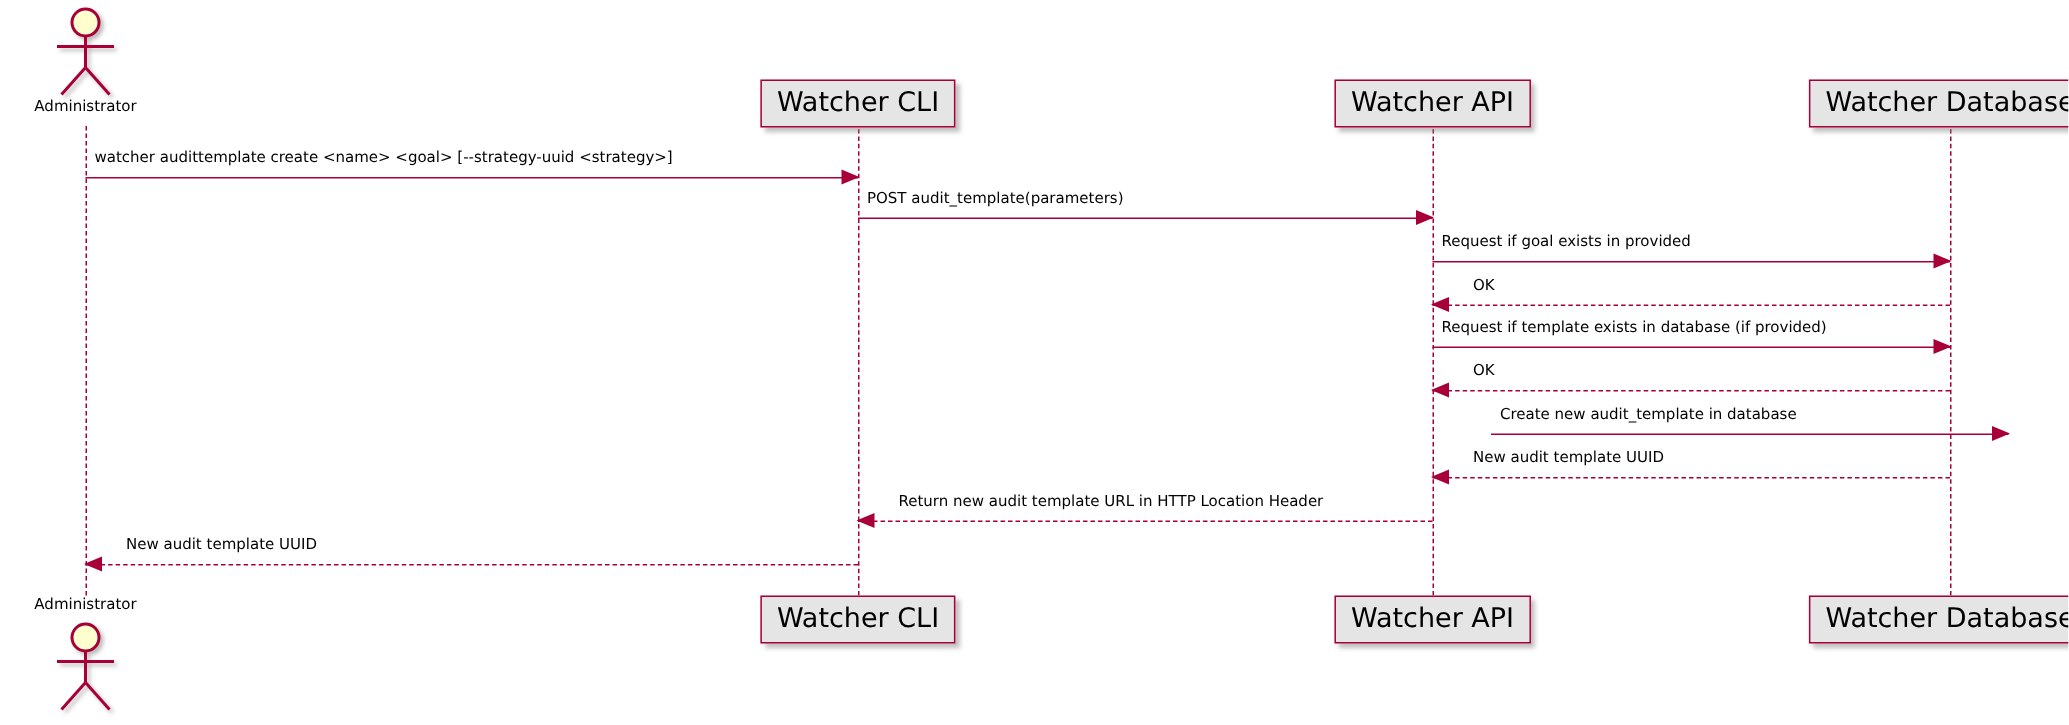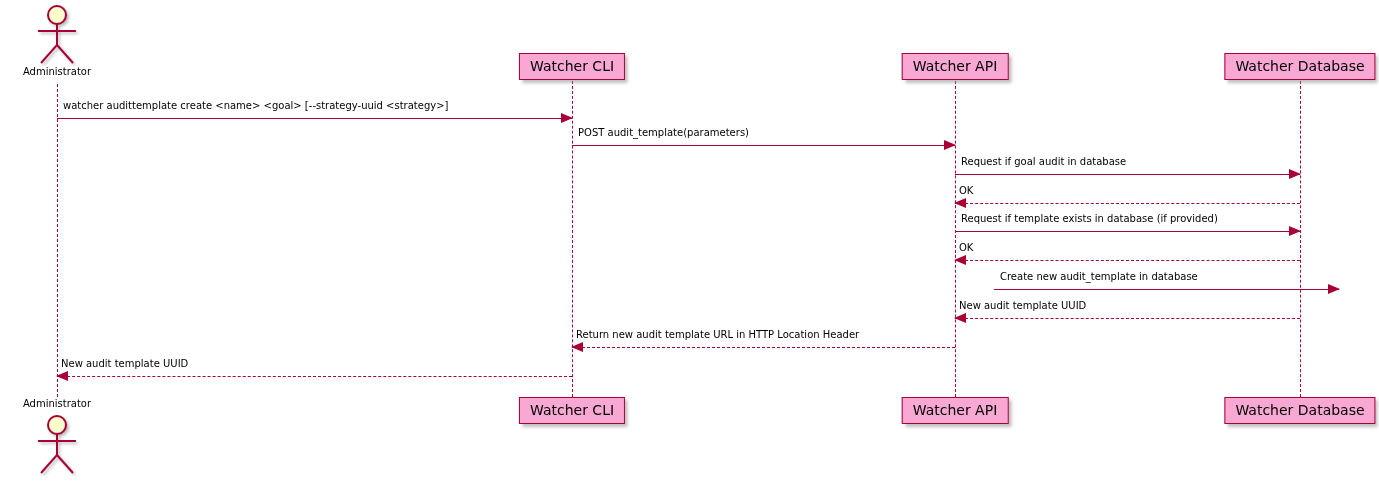--- a/index.html
+++ b/index.html
@@ -6,22 +6,22 @@
   .canvas {
     position:relative; width:1379px; height:483px; background:#ffffff;
     font-family:"DejaVu Sans","Liberation Sans",sans-serif; color:#000;
     overflow:hidden;
   }
   .lifeline {
     position:absolute; width:0; border-left:1px dashed #A80036;
   }
   .pbox {
     position:absolute; transform:translateX(-50%);
-    background:#f9a8d4; border:1.6px solid #A80036;
-    padding:4px 10px 5px 10px; font-size:14px; white-space:nowrap;
+    background:#e5e5e5; border:1.6px solid #A80036;
+    padding:4px 10px 5px 10px; font-size:18px; white-space:nowrap;
     box-shadow:3px 3px 3px rgba(140,140,140,0.55);
     z-index:3;
   }
   .actor-label {
     position:absolute; transform:translateX(-50%);
     font-size:10px; white-space:nowrap; z-index:3;
   }
   .actor-fig { position:absolute; transform:translateX(-50%); z-index:3;
     filter:drop-shadow(2.5px 2.5px 1.5px rgba(140,140,140,0.6)); }
   .msg { position:absolute; height:0; border-top:1px solid #A80036; z-index:2; }
@@ -34,21 +34,21 @@
   }
   .msg.left::after {
     left:-1px;
     border-top:5.5px solid transparent; border-bottom:5.5px solid transparent;
     border-right:12px solid #A80036;
   }
   .msg .label {
     position:absolute; top:-19px; left:6px;
     font-size:10px; white-space:nowrap;
   }
-  .msg.left .label { left:4px; }
+  .msg.left .label { left:27px; }
 </style>
 </head>
 <body>
 
 <div class="canvas">
 
   <div class="lifeline" style="left:57px; top:84px; height:313px;"></div>
   <div class="lifeline" style="left:572px; top:81px; height:316px;"></div>
   <div class="lifeline" style="left:955px; top:81px; height:316px;"></div>
   <div class="lifeline" style="left:1300px; top:81px; height:316px;"></div>
@@ -68,21 +68,21 @@
   <div class="pbox" style="left:955px; top:53px;">Watcher API</div>
   <div class="pbox" style="left:1300px; top:53px;">Watcher Database</div>
 
   <div class="msg solid right" style="left:57px;  top:118px; width:515px;">
     <span class="label">watcher audittemplate create &lt;name&gt; &lt;goal&gt; [--strategy-uuid &lt;strategy&gt;]</span>
   </div>
   <div class="msg solid right" style="left:572px; top:145px; width:383px;">
     <span class="label">POST audit_template(parameters)</span>
   </div>
   <div class="msg solid right" style="left:955px; top:174px; width:345px;">
-    <span class="label">Request if goal audit in database</span>
+    <span class="label">Request if goal exists in provided</span>
   </div>
   <div class="msg dashed left" style="left:955px; top:203px; width:345px;">
     <span class="label">OK</span>
   </div>
   <div class="msg solid right" style="left:955px; top:231px; width:345px;">
     <span class="label">Request if template exists in database (if provided)</span>
   </div>
   <div class="msg dashed left" style="left:955px; top:260px; width:345px;">
     <span class="label">OK</span>
   </div>

